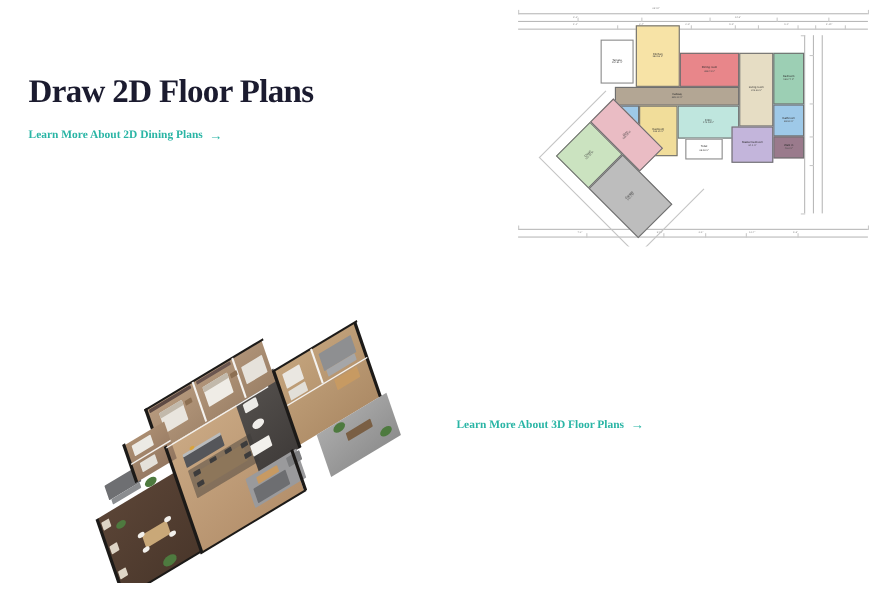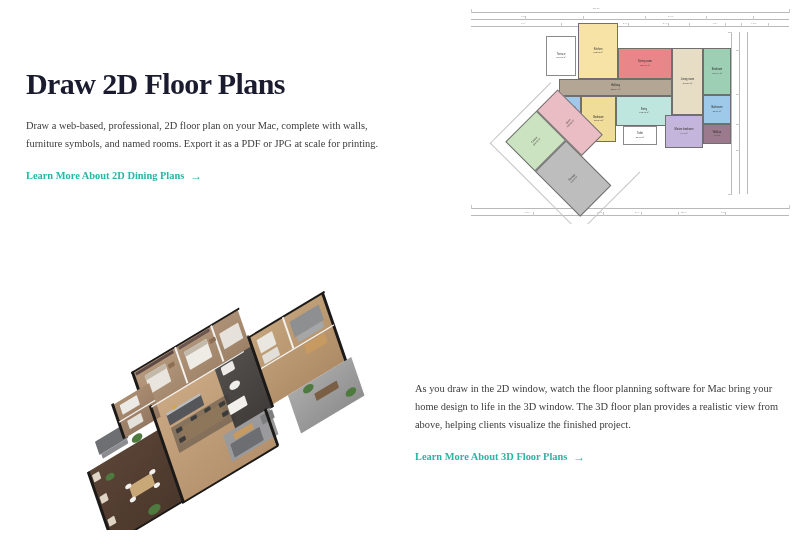--- a/index.html
+++ b/index.html
@@ -106,21 +106,20 @@
   .furn { position: absolute; border-radius: 1px; }
   .plant { position: absolute; border-radius: 50%; background: #4e7a3f; }
 </style>
 </head>
 <body>
 
 <div class="page">
 
   <div class="txt-col" id="sec-2d-text">
     <h2 class="heading">Draw 2D Floor Plans</h2>
-    <p class="body-copy">Draw a web-based, professional, 2D floor plan on your Mac, complete with walls, furniture symbols, and named rooms. Export it as a PDF or JPG at scale for printing.</p>
     <a class="learn-link">
       <span>Learn More About 2D Dining Plans</span>
       <span class="arrow-ico">→</span>
     </a>
   </div>
 
   <div id="plan2d">
 
     <div class="dimline h" style="left:8px; top:10px; width:318px;"></div>
     <div class="dimline h" style="left:8px; top:17px; width:318px;"></div>
@@ -361,20 +360,19 @@
 
       <div class="wall-o" style="left:74px;  top:56px;  width:3px; height:162px;"></div>
       <div class="wall-o" style="left:74px;  top:216px; width:112px; height:3px;"></div>
       <div class="wall-o" style="left:184px; top:156px; width:3px; height:62px;"></div>
       <div class="wall-o" style="left:192px; top:42px;  width:3px; height:118px;"></div>
       <div class="wall-i" style="left:76px;  top:58px;  width:108px; height:2px;"></div>
     </div>
   </div>
 
   <div class="txt-col" id="sec-3d-text">
-    <p class="body-copy">As you draw in the 2D window, watch the floor planning software for Mac bring your home design to life in the 3D window. The 3D floor plan provides a realistic view from above, helping clients visualize the finished project.</p>
     <a class="learn-link">
       <span>Learn More About 3D Floor Plans</span>
       <span class="arrow-ico">→</span>
     </a>
   </div>
 
 </div>
 
 </body></html>

